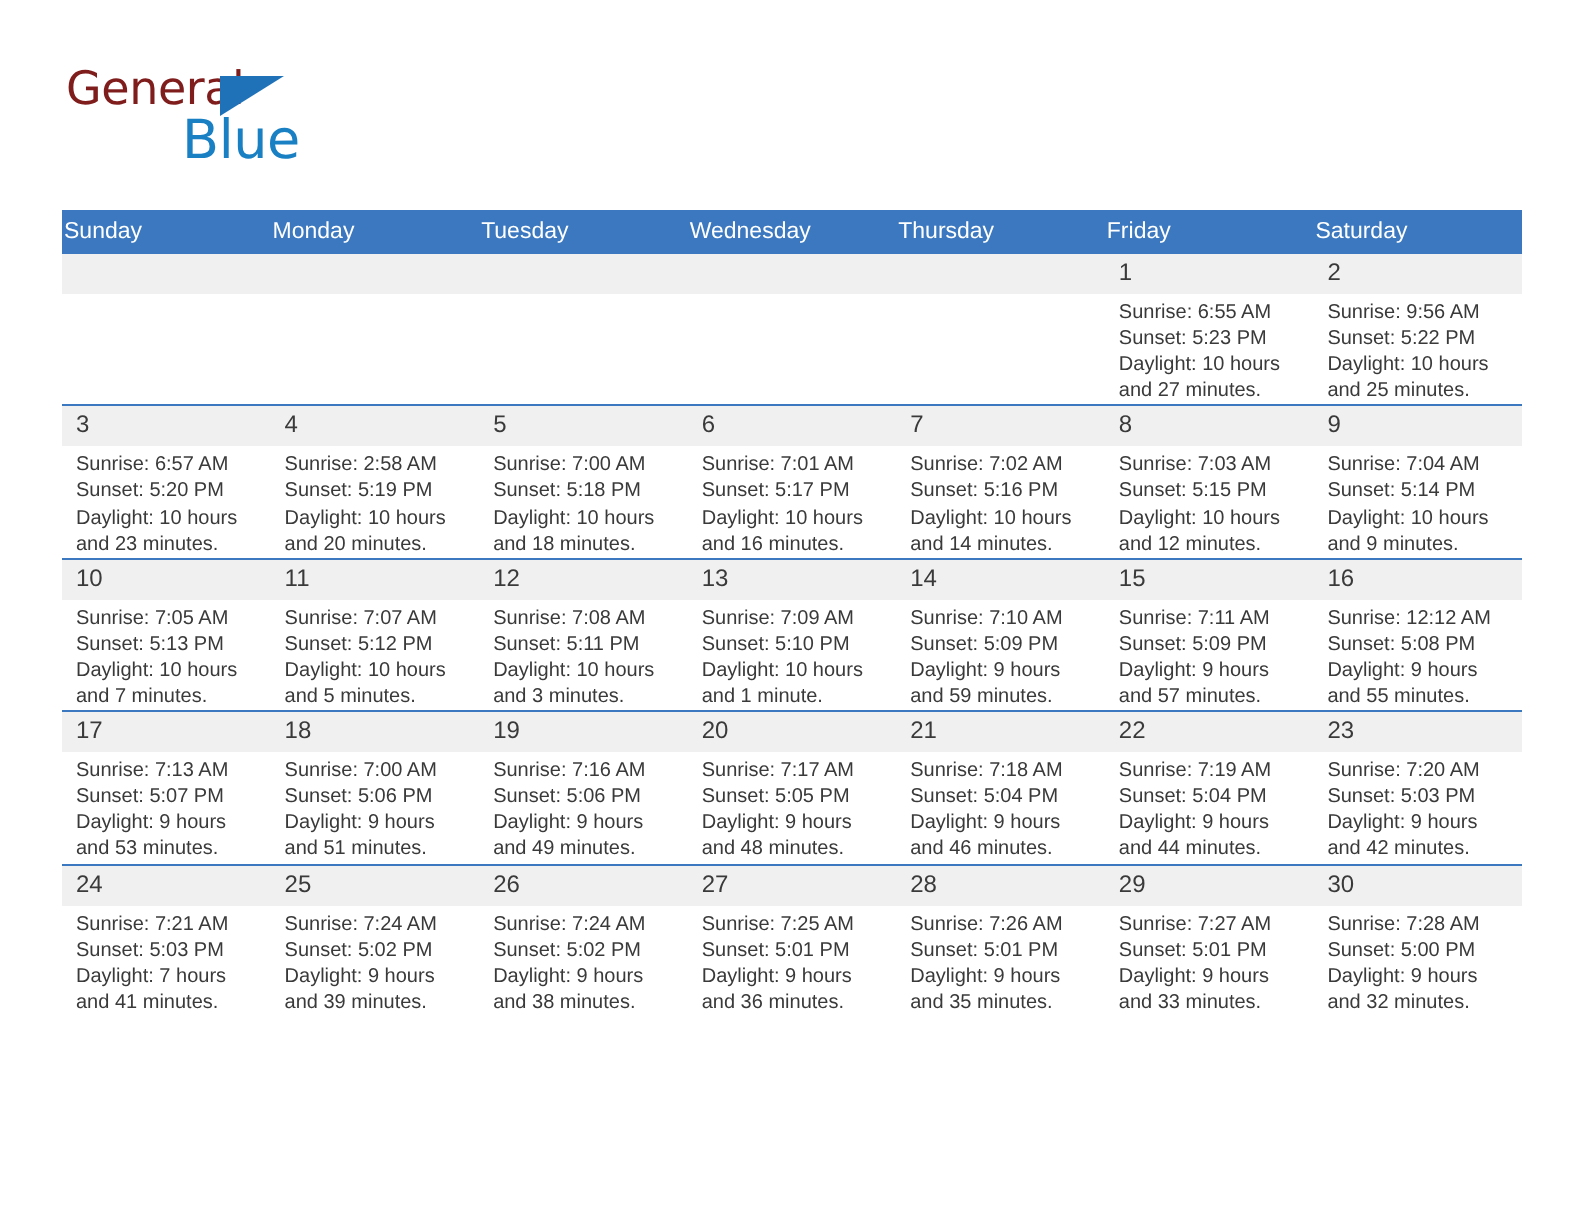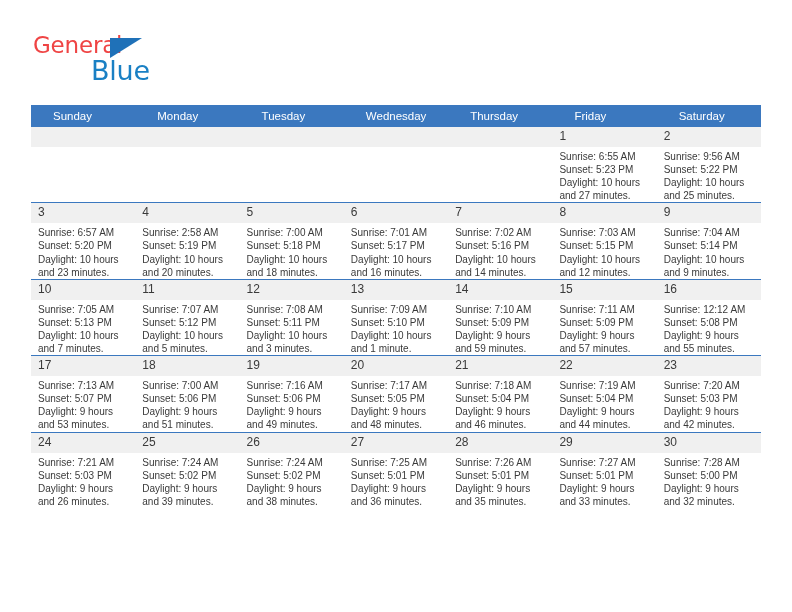--- a/index.html
+++ b/index.html
@@ -37,21 +37,21 @@
     top: 4px;
     width: 180px;
     height: 60px;
   }
   .logo-general {
     position: absolute;
     left: 2px;
     top: 0px;
     font-size: 23px;
     letter-spacing: -0.2px;
-    color: #ef4444;
+    color: #7f1d1d;
     font-family: "DejaVu Sans", sans-serif;
     font-weight: 400;
   }
   .logo-tri {
     position: absolute;
     left: 79px;
     top: 6px;
     width: 0;
     height: 0;
     border-left: 32px solid #1f71b8;
@@ -101,21 +101,21 @@
     border-collapse: collapse;
     table-layout: fixed;
   }
 
   .calendar th {
     background: #3b78bf;
     color: #ffffff;
     font-size: 11.5px;
     font-weight: 400;
     text-align: left;
-    padding: 5px 0 5px 22px;
+    padding: 5px 0 5px 1px;
     height: 12px;
     border: none;
     font-family: "Liberation Sans", sans-serif;
   }
 
   .calendar td {
     vertical-align: top;
     padding: 0;
     border: none;
     border-top: 1px solid #3b78bf;
@@ -449,21 +449,21 @@
             </div>
           </td>
         </tr>
         <tr class="week-row">
           <td>
             <div class="cell-inner">
               <div class="daynum">24</div>
               <div class="details">
                 <div>Sunrise: 7:21 AM</div>
                 <div>Sunset: 5:03 PM</div>
-                <div class="daylight">Daylight: 9 hours and 26 minutes.</div>
+                <div class="daylight">Daylight: 7 hours and 41 minutes.</div>
               </div>
             </div>
           </td>
           <td>
             <div class="cell-inner">
               <div class="daynum">25</div>
               <div class="details">
                 <div>Sunrise: 7:24 AM</div>
                 <div>Sunset: 5:02 PM</div>
                 <div class="daylight">Daylight: 9 hours and 39 minutes.</div>

